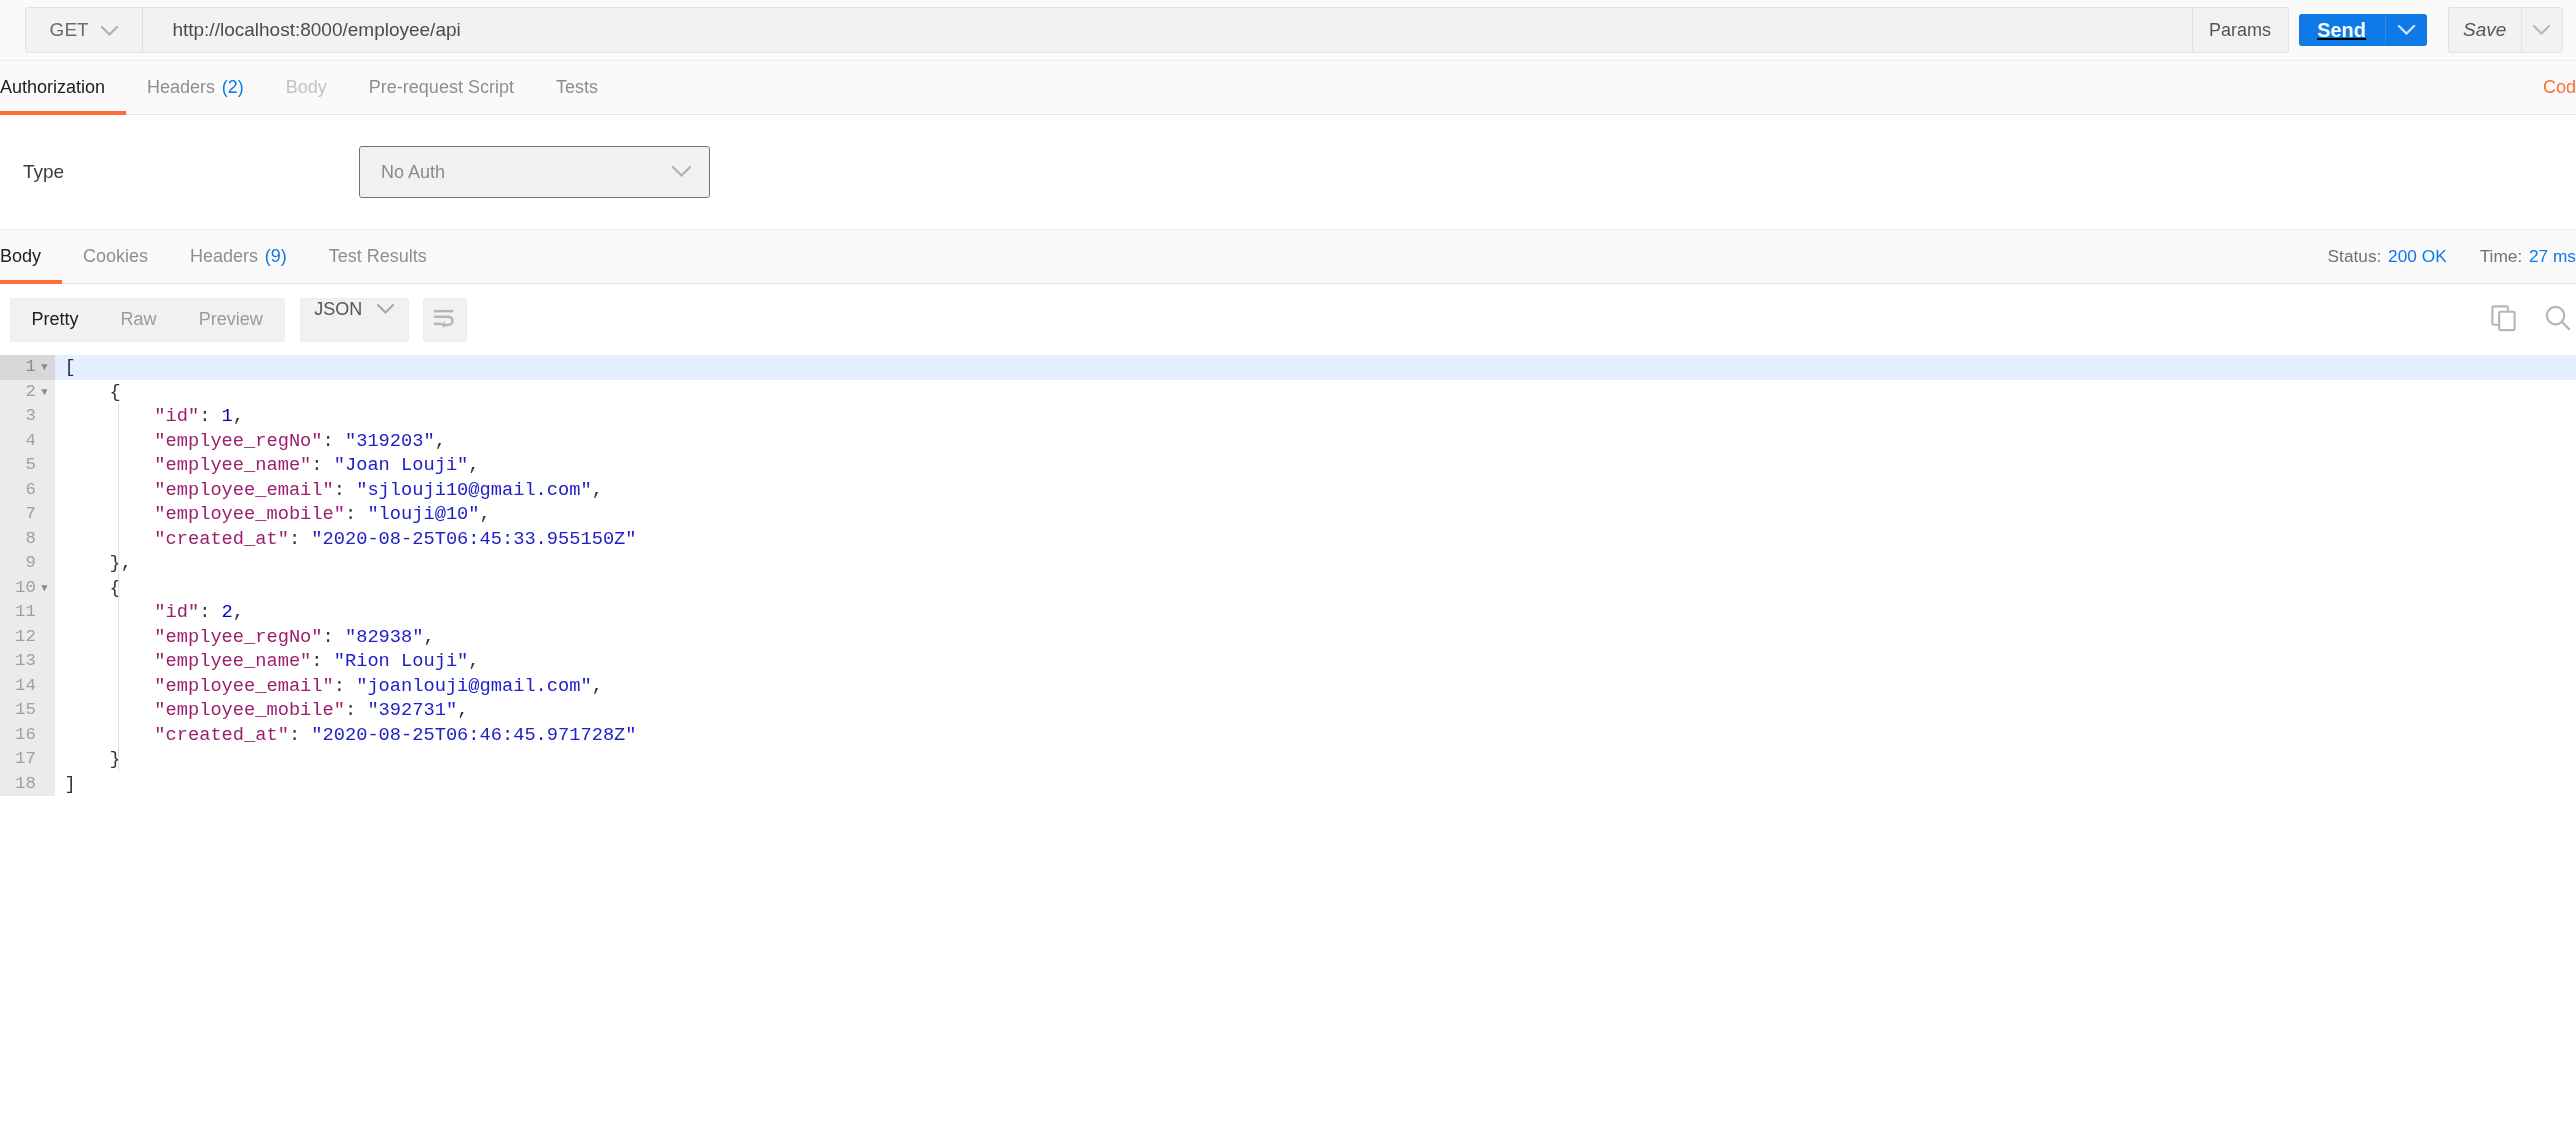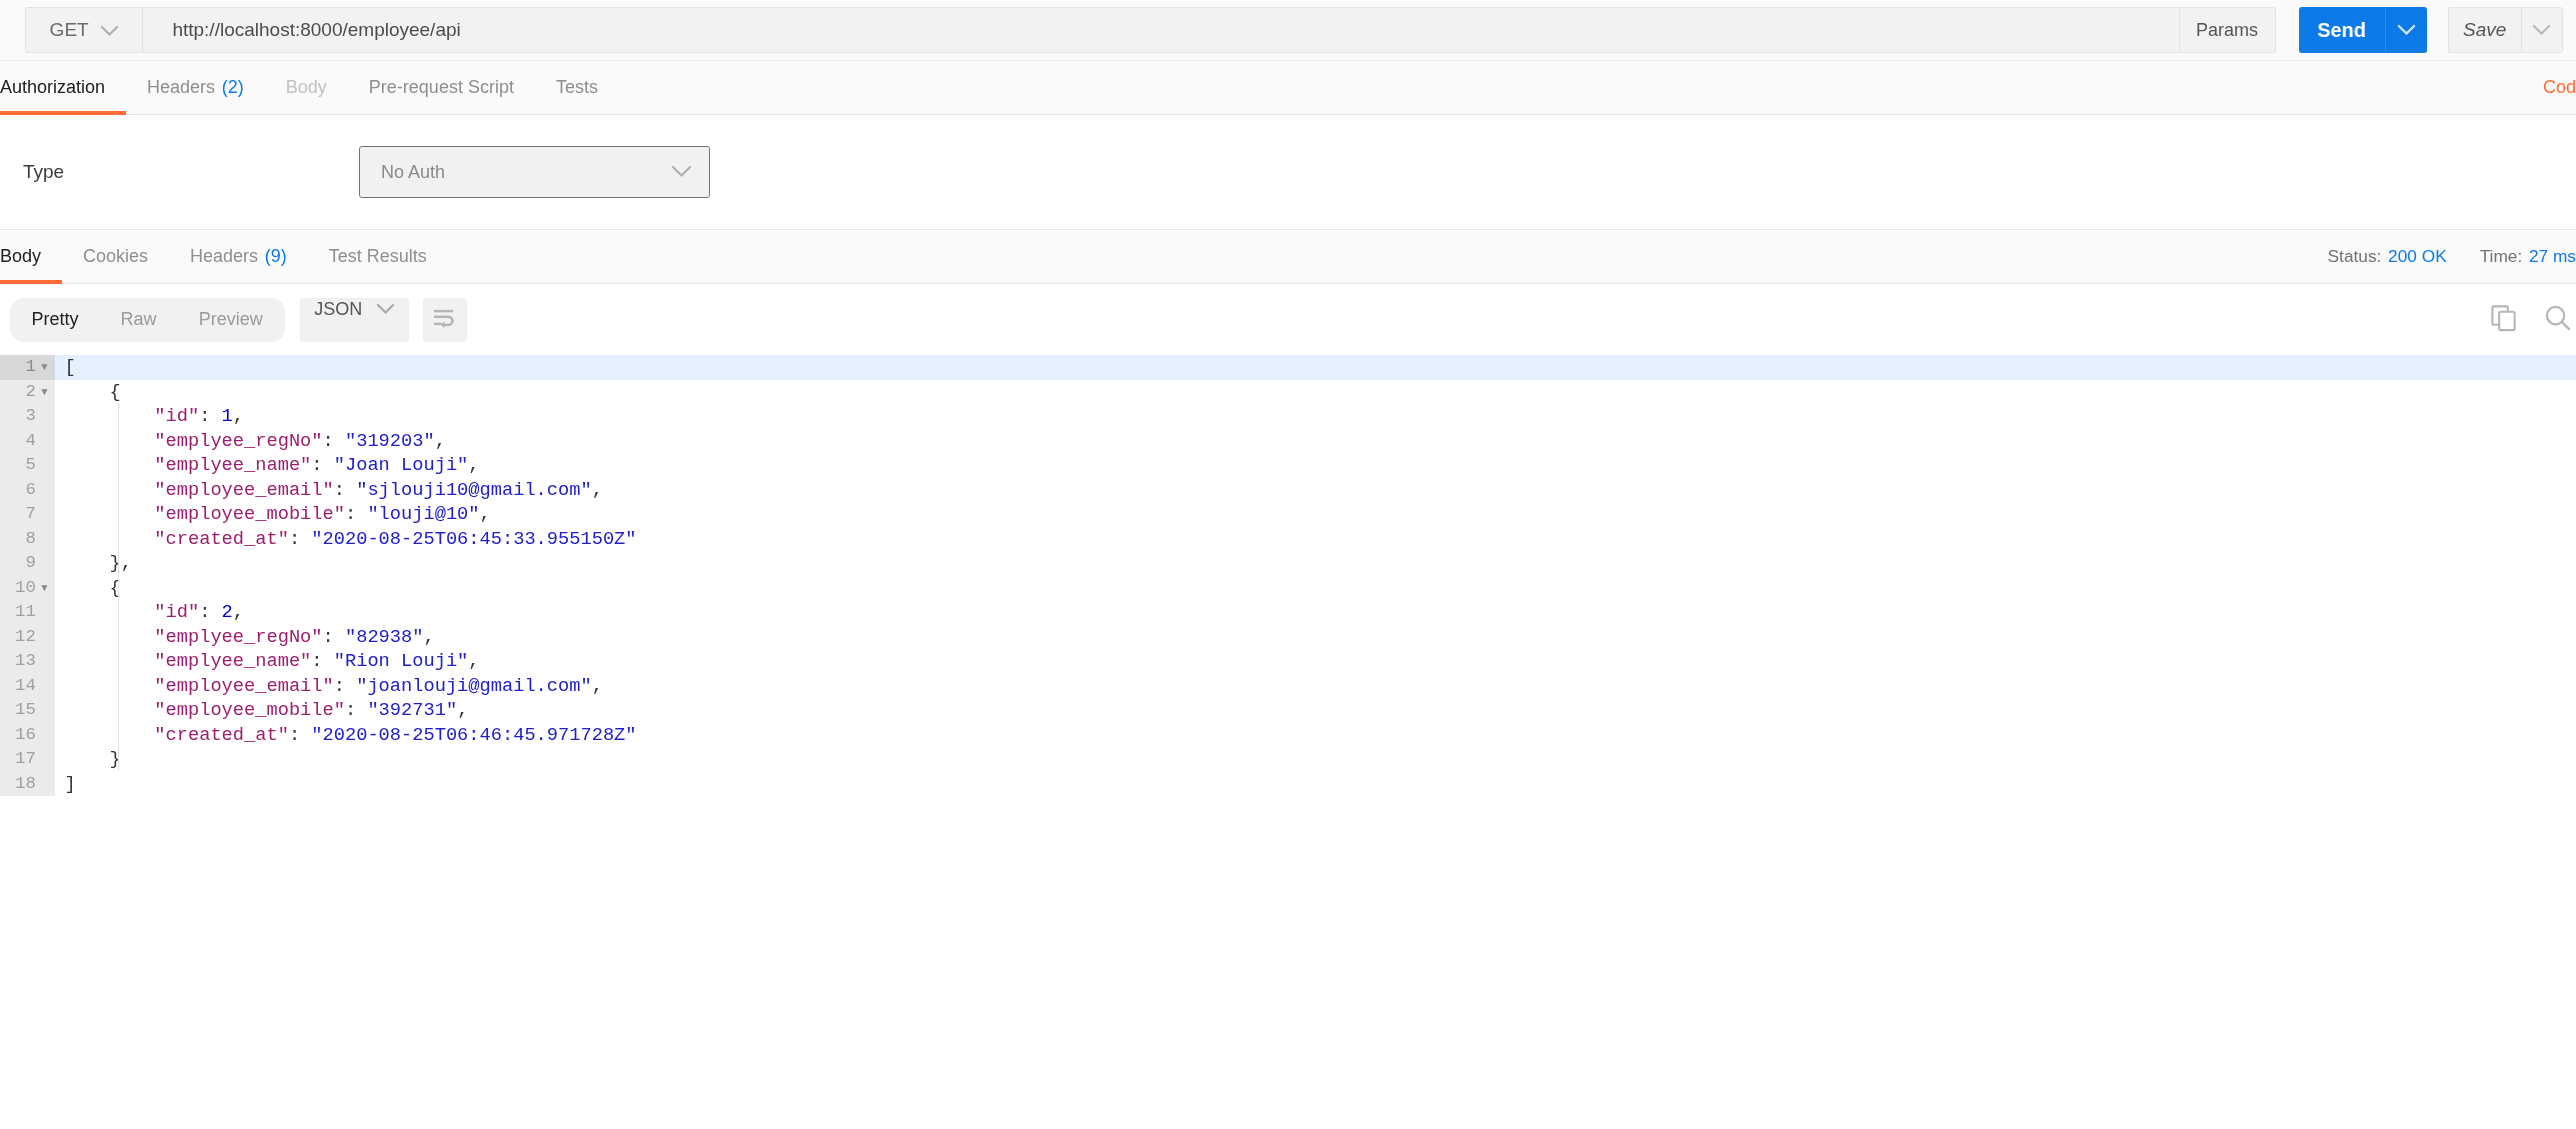--- a/index.html
+++ b/index.html
@@ -65,22 +65,23 @@
     border-radius: 0 2.9px 2.9px 0;
     display: flex;
     align-items: center;
     justify-content: center;
     font-size: 18px;
     color: #555;
     cursor: pointer;
   }
   .send-group {
     display: flex;
-    margin-left: 23px;
-    height: 46px;
+    margin-left: 10px;
+    height: 32px;
+    text-decoration: underline;
   }
   .send-btn {
     width: 86px;
     background: #0d7ae8;
     color: #fff;
     border: none;
     border-radius: 2.9px 0 0 2.9px;
     font-size: 20px;
     font-weight: bold;
     font-family: "Liberation Sans", sans-serif;
@@ -220,21 +221,21 @@
     background: #ffffff;
     display: flex;
     align-items: center;
     padding-left: 9.6px;
     position: relative;
   }
   .seg-group {
     display: flex;
     background: #f1f1f1;
     border: 1px solid #ededed;
-    border-radius: 14px;
+    border-radius: 1px;
     height: 44px;
     align-items: stretch;
   }
   .seg {
     display: flex;
     align-items: center;
     padding: 0 21px;
     font-size: 18px;
     color: #9a9a9a;
     cursor: pointer;

